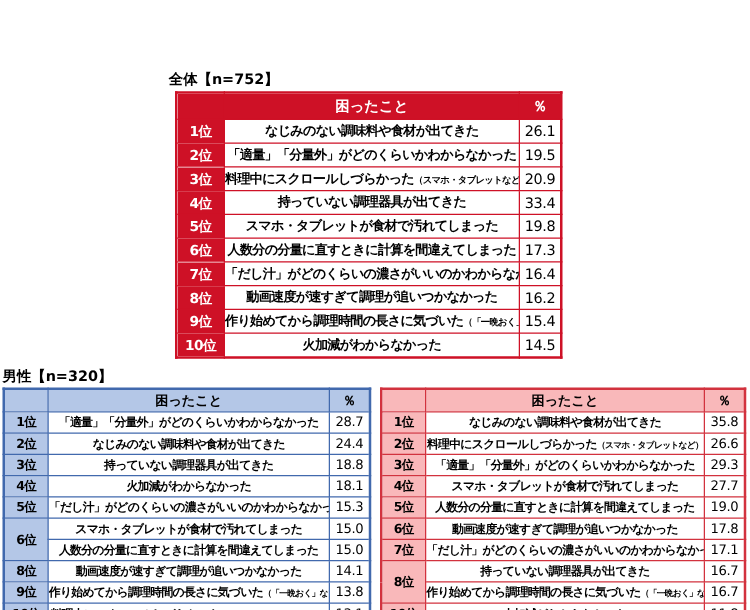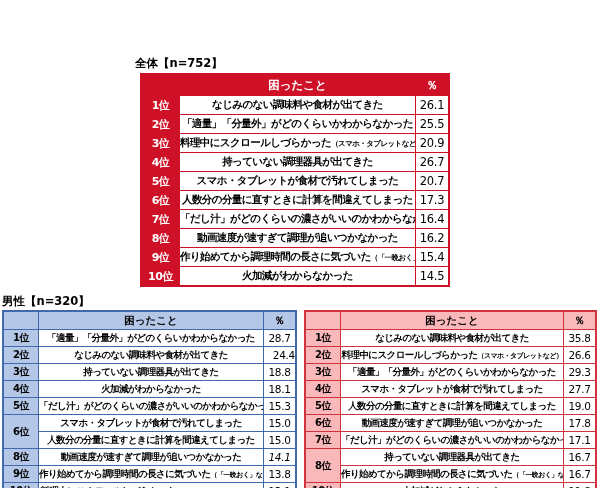--- a/index.html
+++ b/index.html
@@ -63,36 +63,36 @@
       </thead>
       <tbody>
         <tr style="border-color: rgb(206, 17, 38);">
           <td class="rank" style="border-color: rgb(206, 17, 38); background: rgb(206, 17, 38); color: rgb(255, 255, 255);">1位</td>
           <td class="item" style="border-color: rgb(206, 17, 38);">なじみのない調味料や食材が出てきた</td>
           <td class="pct" style="border-color: rgb(206, 17, 38);">26.1</td>
         </tr>
         <tr style="border-color: rgb(206, 17, 38);">
           <td class="rank" style="border-color: rgb(206, 17, 38); background: rgb(206, 17, 38); color: rgb(255, 255, 255);">2位</td>
           <td class="item" style="border-color: rgb(206, 17, 38);">「適量」「分量外」がどのくらいかわからなかった</td>
-          <td class="pct" style="border-color: rgb(206, 17, 38);">25.5</td>
+          <td class="pct" style="border-color: rgb(206, 17, 38);">19.5</td>
         </tr>
         <tr style="border-color: rgb(206, 17, 38);">
           <td class="rank" style="border-color: rgb(206, 17, 38); background: rgb(206, 17, 38); color: rgb(255, 255, 255);">3位</td>
           <td class="item" style="border-color: rgb(206, 17, 38);">料理中にスクロールしづらかった<span class="note">（スマホ・タブレットなど）</span></td>
           <td class="pct" style="border-color: rgb(206, 17, 38);">20.9</td>
         </tr>
         <tr style="border-color: rgb(206, 17, 38);">
           <td class="rank" style="border-color: rgb(206, 17, 38); background: rgb(206, 17, 38); color: rgb(255, 255, 255);">4位</td>
           <td class="item" style="border-color: rgb(206, 17, 38);">持っていない調理器具が出てきた</td>
-          <td class="pct" style="border-color: rgb(206, 17, 38);">26.7</td>
+          <td class="pct" style="border-color: rgb(206, 17, 38);">33.4</td>
         </tr>
         <tr style="border-color: rgb(206, 17, 38);">
           <td class="rank" style="border-color: rgb(206, 17, 38); background: rgb(206, 17, 38); color: rgb(255, 255, 255);">5位</td>
           <td class="item" style="border-color: rgb(206, 17, 38);">スマホ・タブレットが食材で汚れてしまった</td>
-          <td class="pct" style="border-color: rgb(206, 17, 38);">20.7</td>
+          <td class="pct" style="border-color: rgb(206, 17, 38);">19.8</td>
         </tr>
         <tr style="border-color: rgb(206, 17, 38);">
           <td class="rank" style="border-color: rgb(206, 17, 38); background: rgb(206, 17, 38); color: rgb(255, 255, 255);">6位</td>
           <td class="item" style="border-color: rgb(206, 17, 38);">人数分の分量に直すときに計算を間違えてしまった</td>
           <td class="pct" style="border-color: rgb(206, 17, 38);">17.3</td>
         </tr>
         <tr style="border-color: rgb(206, 17, 38);">
           <td class="rank" style="border-color: rgb(206, 17, 38); background: rgb(206, 17, 38); color: rgb(255, 255, 255);">7位</td>
           <td class="item" style="border-color: rgb(206, 17, 38);">「だし汁」がどのくらいの濃さがいいのかわからなかった</td>
           <td class="pct" style="border-color: rgb(206, 17, 38);">16.4</td>
@@ -126,21 +126,21 @@
       </thead>
       <tbody>
         <tr style="border-color: rgb(65, 105, 173);">
           <td class="rank" style="border-color: rgb(65, 105, 173); background: rgb(180, 199, 231); color: rgb(0, 0, 0);">1位</td>
           <td class="item" style="border-color: rgb(65, 105, 173);">「適量」「分量外」がどのくらいかわからなかった</td>
           <td class="pct" style="border-color: rgb(65, 105, 173);">28.7</td>
         </tr>
         <tr style="border-color: rgb(65, 105, 173);">
           <td class="rank" style="border-color: rgb(65, 105, 173); background: rgb(180, 199, 231); color: rgb(0, 0, 0);">2位</td>
           <td class="item" style="border-color: rgb(65, 105, 173);">なじみのない調味料や食材が出てきた</td>
-          <td class="pct" style="border-color: rgb(65, 105, 173); text-align: right;">24.4</td>
+          <td class="pct" style="border-color: rgb(65, 105, 173);">24.4</td>
         </tr>
         <tr style="border-color: rgb(65, 105, 173);">
           <td class="rank" style="border-color: rgb(65, 105, 173); background: rgb(180, 199, 231); color: rgb(0, 0, 0);">3位</td>
           <td class="item" style="border-color: rgb(65, 105, 173);">持っていない調理器具が出てきた</td>
           <td class="pct" style="border-color: rgb(65, 105, 173);">18.8</td>
         </tr>
         <tr style="border-color: rgb(65, 105, 173);">
           <td class="rank" style="border-color: rgb(65, 105, 173); background: rgb(180, 199, 231); color: rgb(0, 0, 0);">4位</td>
           <td class="item" style="border-color: rgb(65, 105, 173);">火加減がわからなかった</td>
           <td class="pct" style="border-color: rgb(65, 105, 173);">18.1</td>
@@ -155,21 +155,21 @@
           <td class="item" style="border-color: rgb(65, 105, 173);">スマホ・タブレットが食材で汚れてしまった</td>
           <td class="pct" style="border-color: rgb(65, 105, 173);">15.0</td>
         </tr>
         <tr style="border-color: rgb(65, 105, 173);">
           <td class="item" style="border-color: rgb(65, 105, 173);">人数分の分量に直すときに計算を間違えてしまった</td>
           <td class="pct" style="border-color: rgb(65, 105, 173);">15.0</td>
         </tr>
         <tr style="border-color: rgb(65, 105, 173);">
           <td class="rank" style="border-color: rgb(65, 105, 173); background: rgb(180, 199, 231); color: rgb(0, 0, 0);">8位</td>
           <td class="item" style="border-color: rgb(65, 105, 173);">動画速度が速すぎて調理が追いつかなかった</td>
-          <td class="pct" style="border-color: rgb(65, 105, 173); font-style: italic;">14.1</td>
+          <td class="pct" style="border-color: rgb(65, 105, 173);">14.1</td>
         </tr>
         <tr style="border-color: rgb(65, 105, 173);">
           <td class="rank" style="border-color: rgb(65, 105, 173); background: rgb(180, 199, 231); color: rgb(0, 0, 0);">9位</td>
           <td class="item" style="border-color: rgb(65, 105, 173);">作り始めてから調理時間の長さに気づいた<span class="note">（「一晩おく」など）</span></td>
           <td class="pct" style="border-color: rgb(65, 105, 173);">13.8</td>
         </tr>
         <tr style="border-color: rgb(65, 105, 173);">
           <td class="rank" style="border-color: rgb(65, 105, 173); background: rgb(180, 199, 231); color: rgb(0, 0, 0);">10位</td>
           <td class="item" style="border-color: rgb(65, 105, 173);">料理中にスクロールしづらかった<span class="note">（スマホ・タブレットなど）</span></td>
           <td class="pct" style="border-color: rgb(65, 105, 173);">13.1</td>

